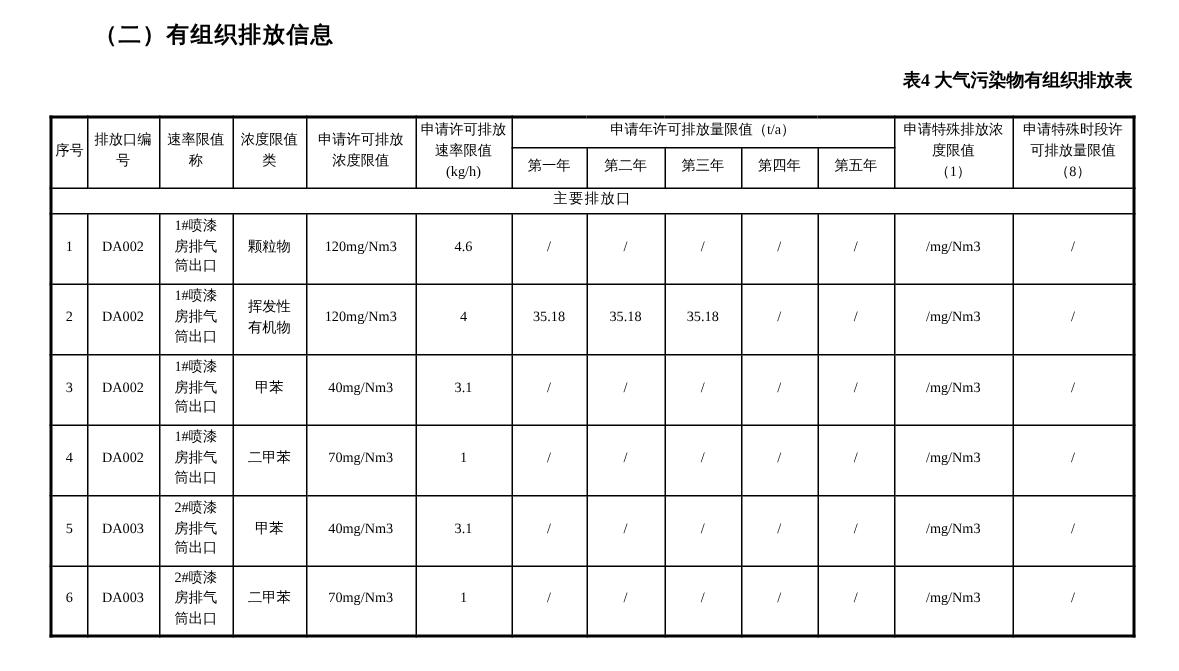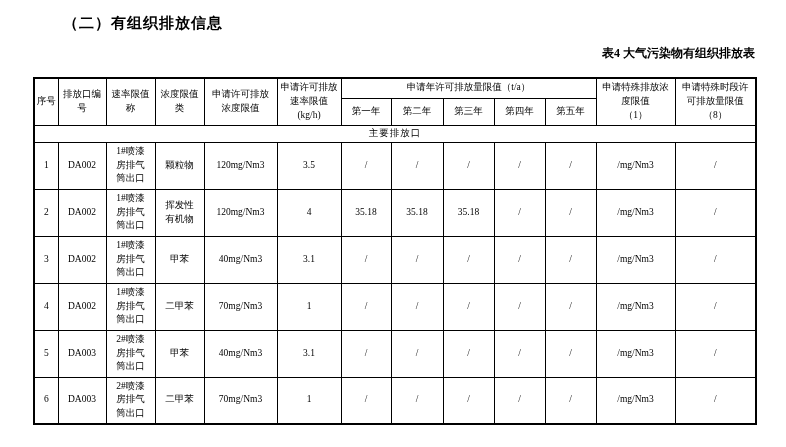--- a/index.html
+++ b/index.html
@@ -128,21 +128,21 @@
       </tr>
 
       <tr class="data-row">
         <td>1</td>
         <td>DA002</td>
         <td>1#喷漆
 房排气
 筒出口</td>
         <td>颗粒物</td>
         <td>120mg/Nm3</td>
-        <td>3.5</td>
+        <td>4.6</td>
         <td>/</td>
         <td>/</td>
         <td>/</td>
         <td>/</td>
         <td>/</td>
         <td>/mg/Nm3</td>
         <td>/</td>
       </tr>
 
       <tr class="data-row">

